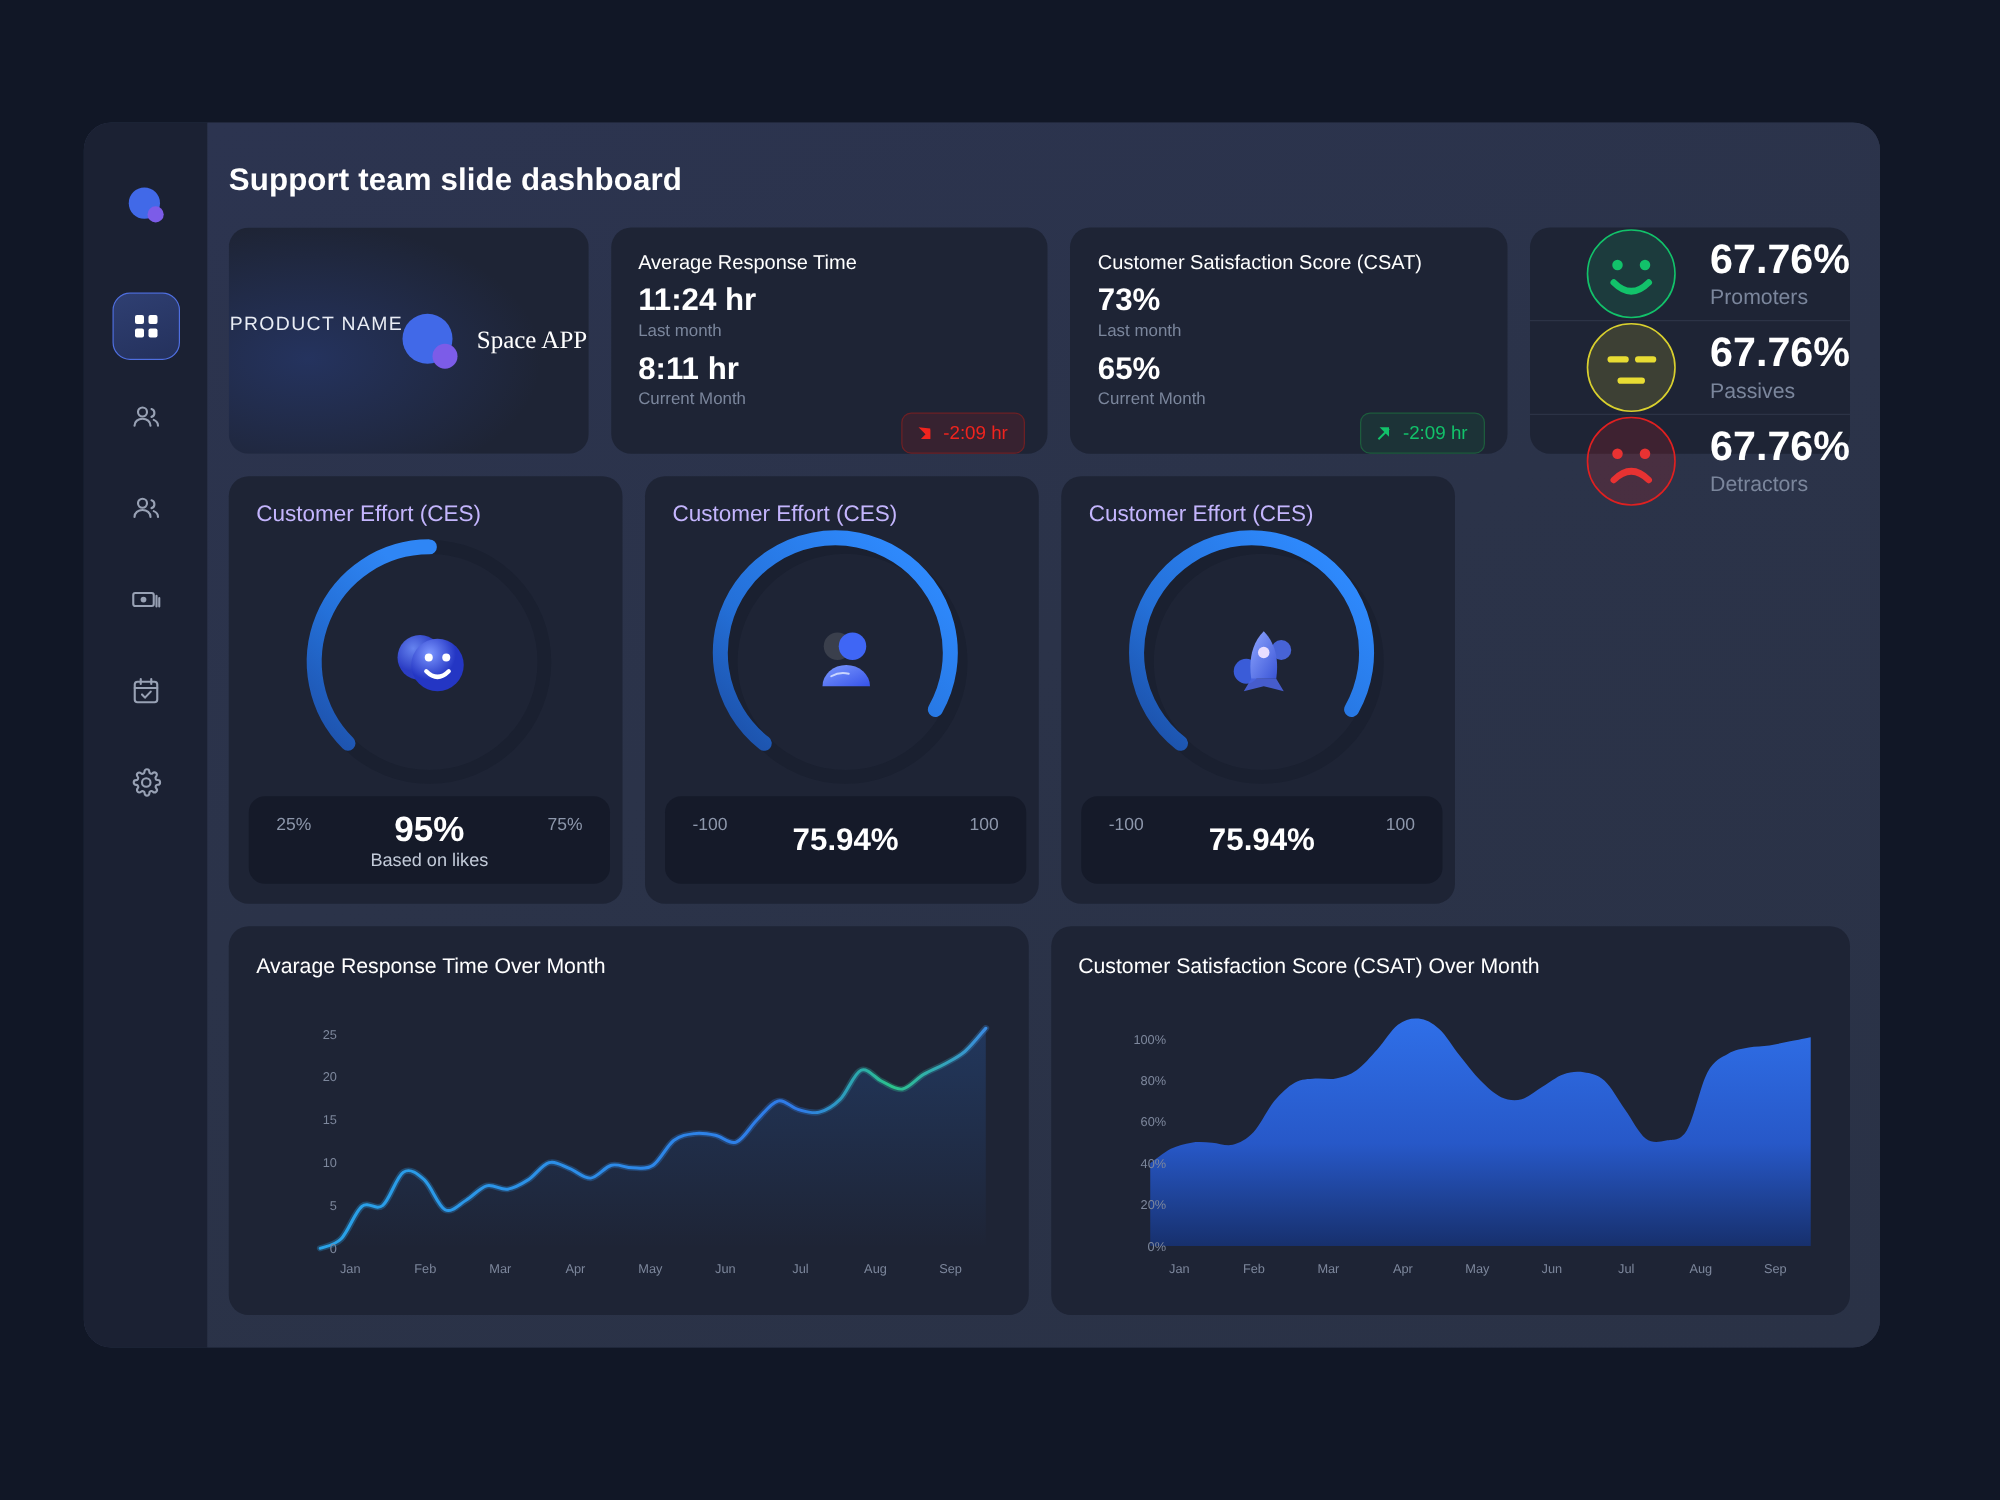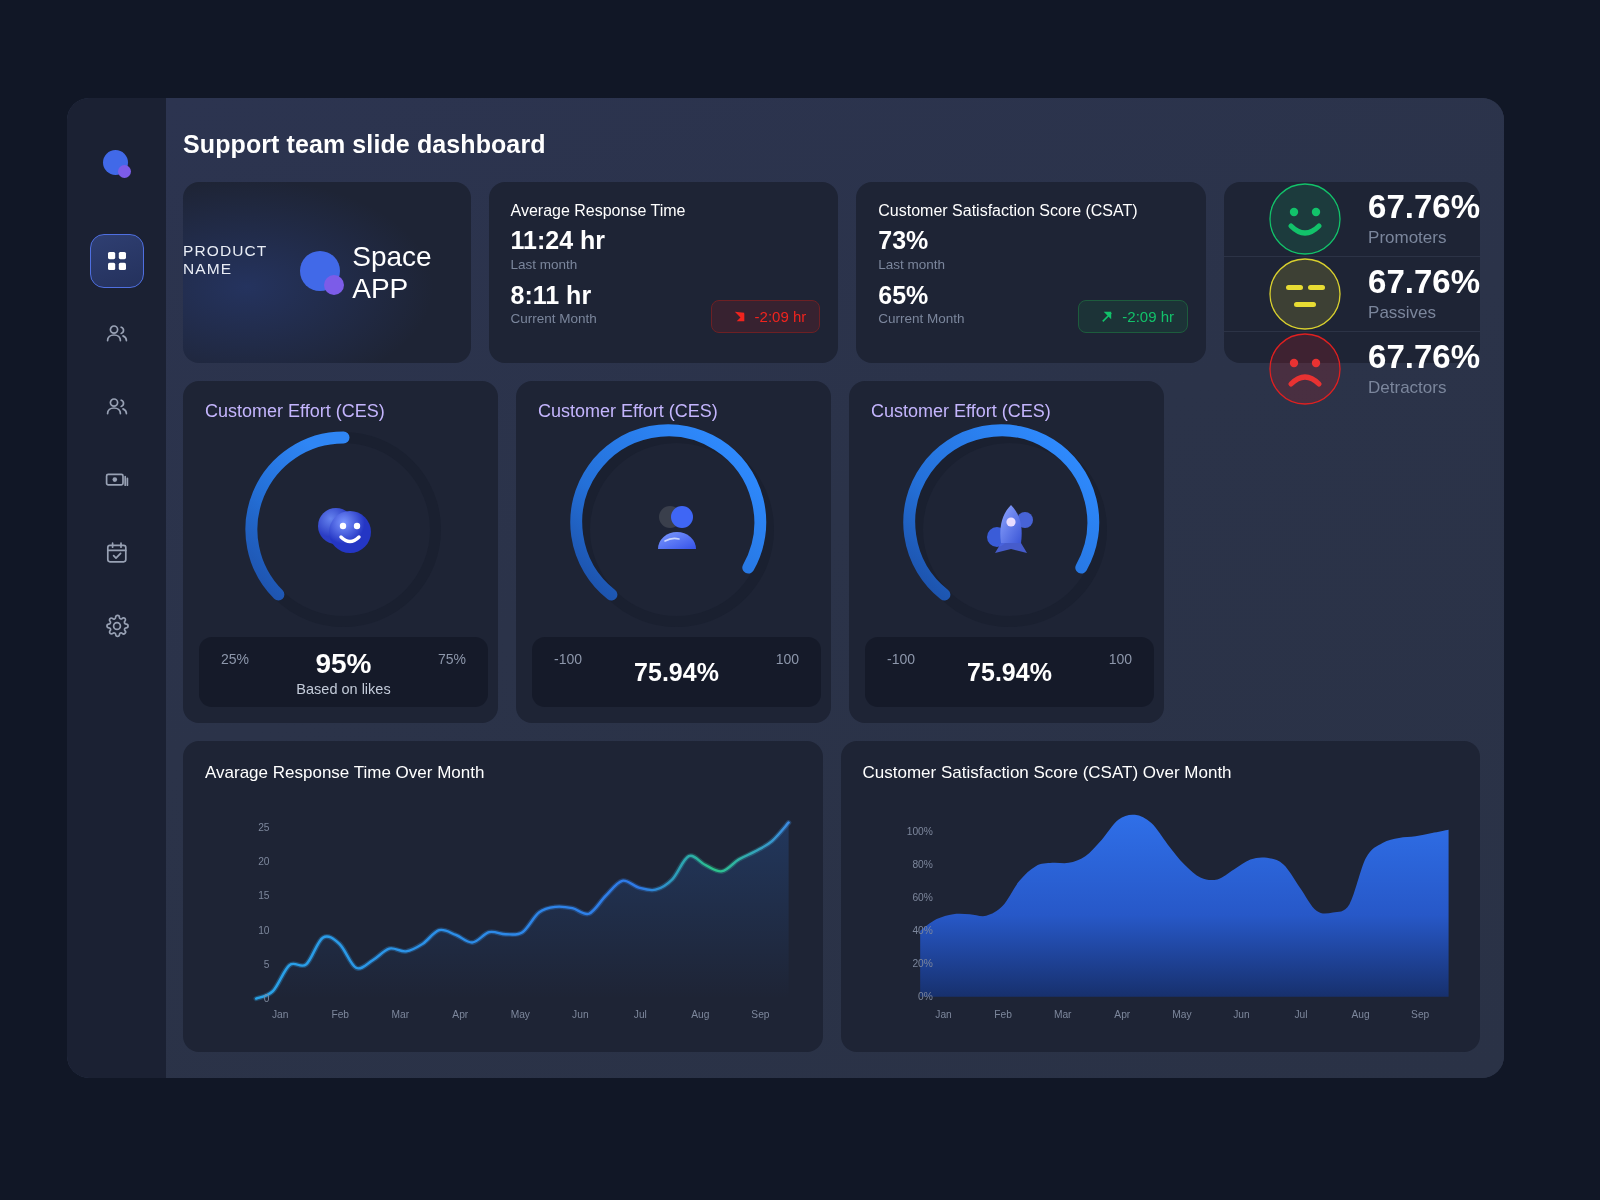--- a/index.html
+++ b/index.html
@@ -107,30 +107,30 @@
   #product-logo .big {
     position: absolute; left: 0; top: 0;
     width: 40px; height: 40px; border-radius: 50%;
     background: #4169e8;
   }
   #product-logo .small {
     position: absolute; left: 24px; top: 24px;
     width: 20px; height: 20px; border-radius: 50%;
     background: #7c5ce8;
   }
-  #product-name { color: #fff; font-size: 28px; font-weight: 500; }
+  #product-name { color: #fff; font-size: 20px; font-weight: 500; font-family: Liberation Serif, serif; }
 
   .metric-card { width: 379px; padding: 20px 22px 14px 22px; position: relative; }
   .metric-title { color: #fff; font-size: 16px; font-weight: 500; margin-bottom: 6px; }
   .metric-big { color: #fff; font-size: 25px; font-weight: bold; line-height: 1.18; }
   .metric-sub { color: #7b869c; font-size: 13.5px; margin: 1px 0 9px 0; }
   .badge {
-    position: absolute; right: 18px; bottom: 30px;
+    position: absolute; right: 18px; bottom: 0;
     display: flex; align-items: center; gap: 8px;
-    padding: 7px 13px 7px 20px;
+    padding: 7px 13px 7px 10px;
     border-radius: 8px;
     font-size: 15px;
   }
   .badge.down { background: rgba(186,26,26,.16); border: 1px solid #6d2024; color: #f0241e; }
   .badge.up   { background: rgba(16,132,70,.16); border: 1px solid #1d5c3d; color: #12c26a; }
 
   
   #nps-panel {
     flex: 1;
     display: flex; flex-direction: column;

